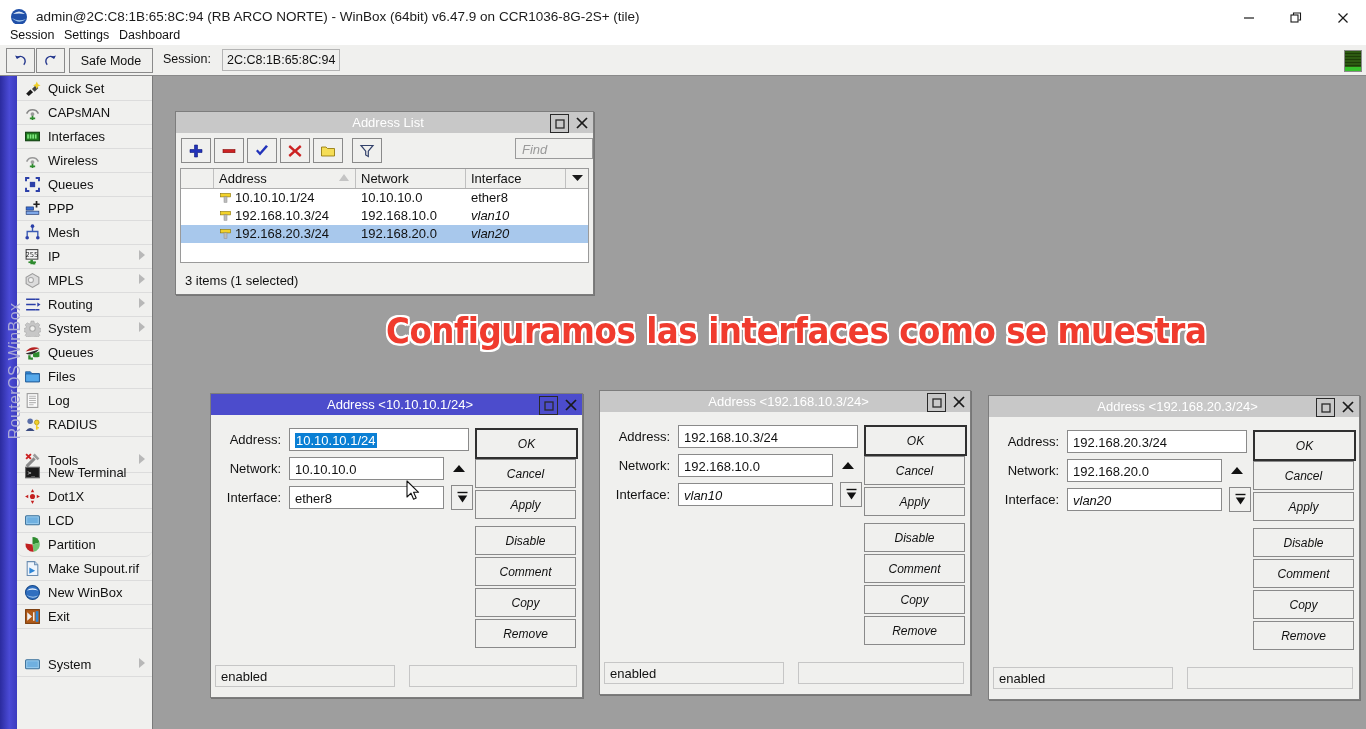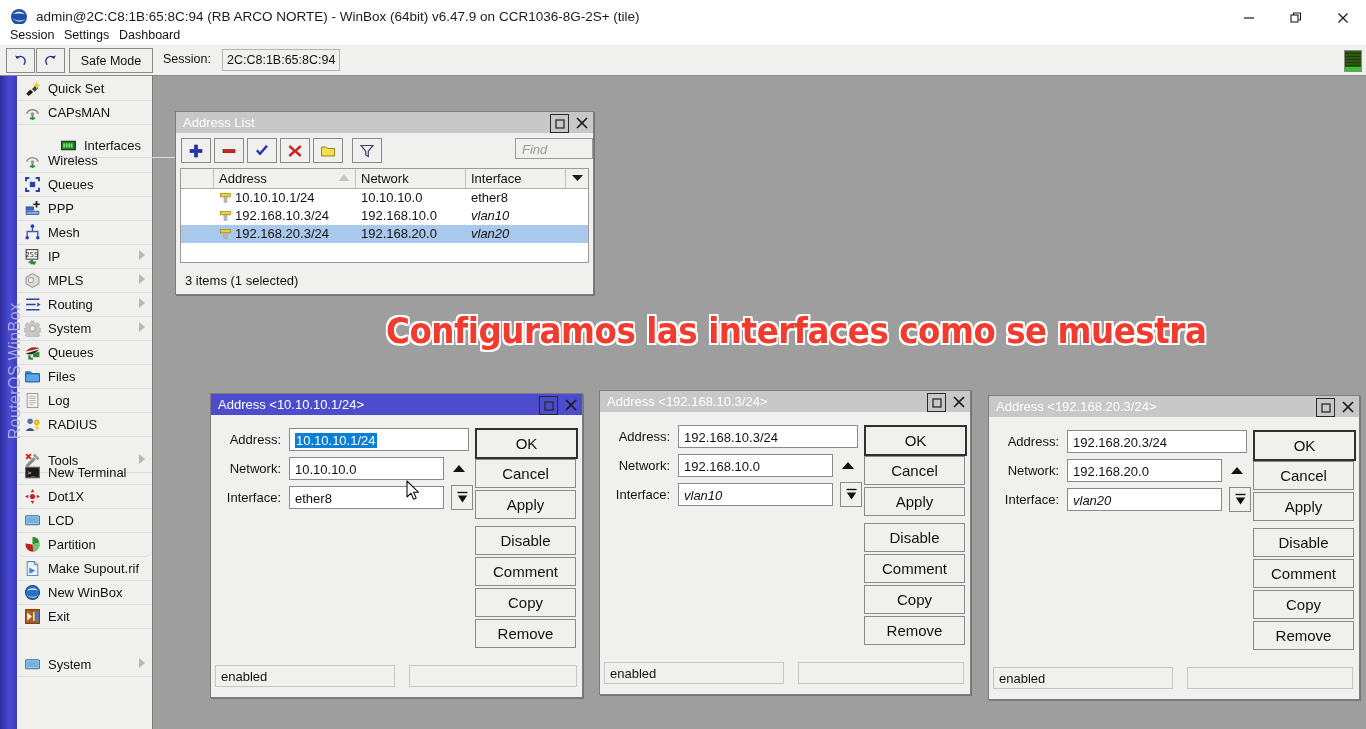--- a/index.html
+++ b/index.html
@@ -96,21 +96,21 @@
   .sitem .sarrow{
     position:absolute;right:7px;top:6px;
     width:0;height:0;border-left:6px solid #b8b8b8;
     border-top:5px solid transparent;border-bottom:5px solid transparent;
   }
   
   .win{position:absolute;background:#f0f0ee;border:1px solid #7d7d7d;
        box-shadow:1px 1px 0 rgba(0,0,0,.25);}
   .win-title{
     position:relative;height:21px;line-height:21px;
-    font-size:13px;padding-left:7px;color:#ffffff;white-space:nowrap;
+    font-size:13px;padding-left:7px;color:#ffffff;white-space:nowrap;text-align:center;
   }
   .win-title.inactive{background:#c8c8c8;}
   .win-title.active{background:#4c4ccc;}
   .tctl{
     position:absolute;top:2px;width:17px;height:17px;
     border:1px solid #2a2a2a;background:transparent;
     display:flex;align-items:center;justify-content:center;
   }
   .tctl.noborder{border:none;}
   
@@ -170,22 +170,22 @@
     display:flex;align-items:center;justify-content:center;
   }
   .spin-dn{
     position:absolute;width:20px;height:23px;
     border:1px solid #8a8a8a;background:#f0f0ee;
     display:flex;align-items:center;justify-content:center;
   }
   .dbtn{
     position:absolute;width:99px;height:27px;
     border:1px solid #8a8a8a;background:#f0f0ee;
-    font-size:15px;color:#111;
-    display:flex;align-items:center;justify-content:center;
+    font-size:12px;color:#111;
+    display:flex;align-items:center;justify-content:center;font-style:italic;
   }
   .dbtn.primary{border:2px solid #303030;}
   .dstatus{
     position:absolute;left:4px;bottom:4px;height:22px;line-height:22px;
     font-size:13px;color:#111;padding-left:5px;box-sizing:border-box;
     border:1px solid #c6c6c6;background:#f0f0ee;
   }
   .dstatus2{
     position:absolute;bottom:4px;height:22px;
     border:1px solid #c6c6c6;background:#f0f0ee;box-sizing:border-box;
@@ -276,21 +276,21 @@
         <span class="slabel">Quick Set</span>
       </div>
       <div class="sitem" style="top: 24px;">
         <span class="sico"><svg width="17" height="17" viewBox="0 0 16 16">
             <path d="M2.5 9 A6 6 0 0 1 13.5 9" fill="none" stroke="#888" stroke-width="1.5"></path>
             <circle cx="8" cy="9.5" r="1.8" fill="#9a9a9a"></circle>
             <path d="M8 11 V15 M5.5 13.5 H10.5" stroke="#2e8b2e" stroke-width="1.6"></path>
           </svg></span>
         <span class="slabel">CAPsMAN</span>
       </div>
-      <div class="sitem" style="top: 57px; margin-left: 36px;">
+      <div class="sitem" style="top: 48px;">
         <span class="sico"><svg width="17" height="17" viewBox="0 0 16 16">
             <rect x="1.5" y="4" width="13" height="8" fill="#1f7a1f" stroke="#0d3d0d"></rect>
             <g fill="#7ee87e">
               <rect x="3" y="6" width="1.6" height="4"></rect>
               <rect x="5.4" y="6" width="1.6" height="4"></rect>
               <rect x="7.8" y="6" width="1.6" height="4"></rect>
               <rect x="10.2" y="6" width="1.6" height="4"></rect>
             </g>
           </svg></span>
         <span class="slabel">Interfaces</span>

